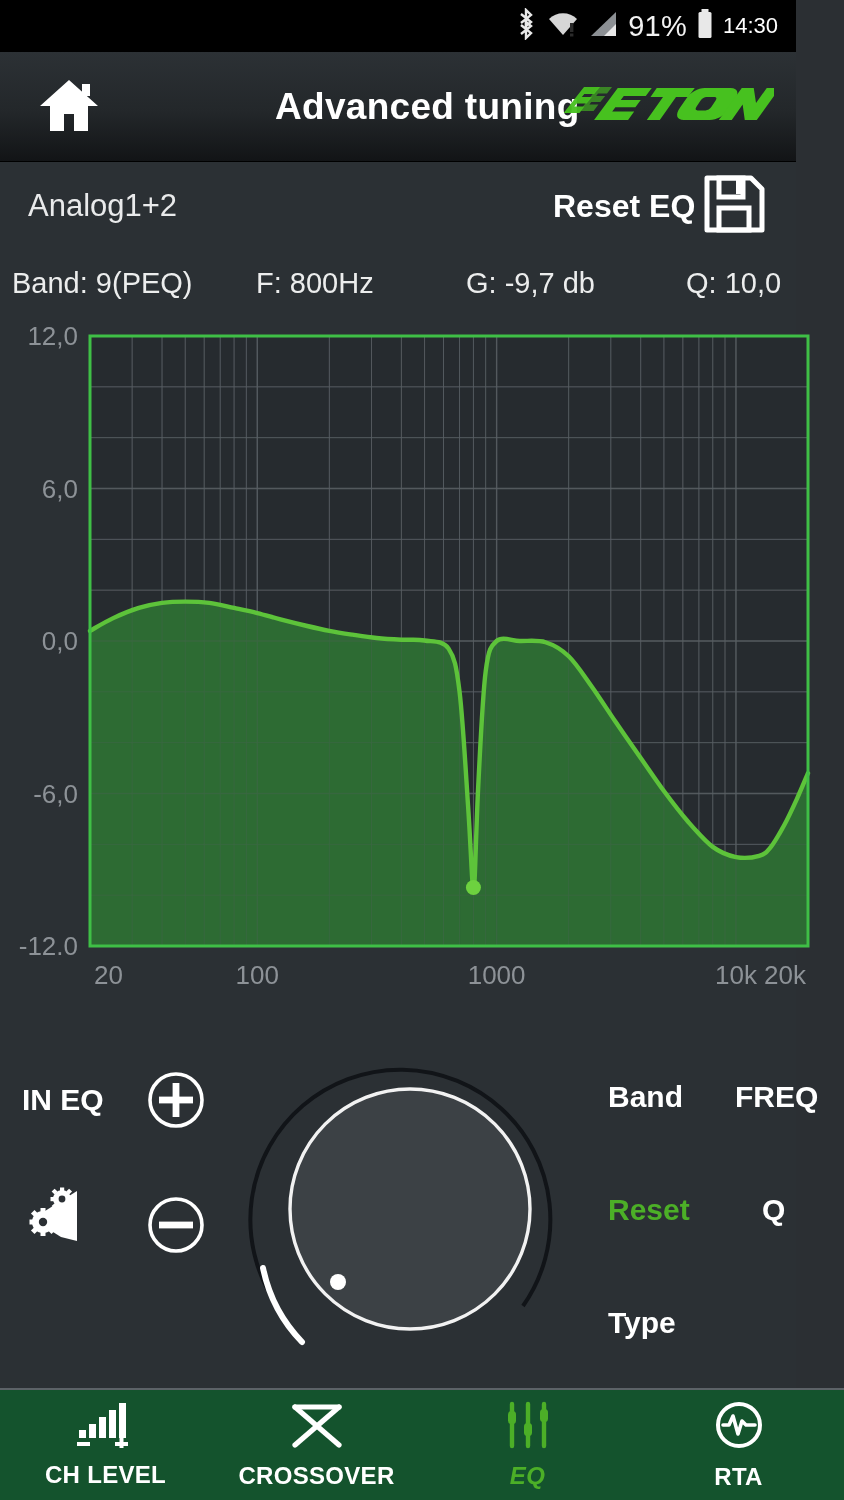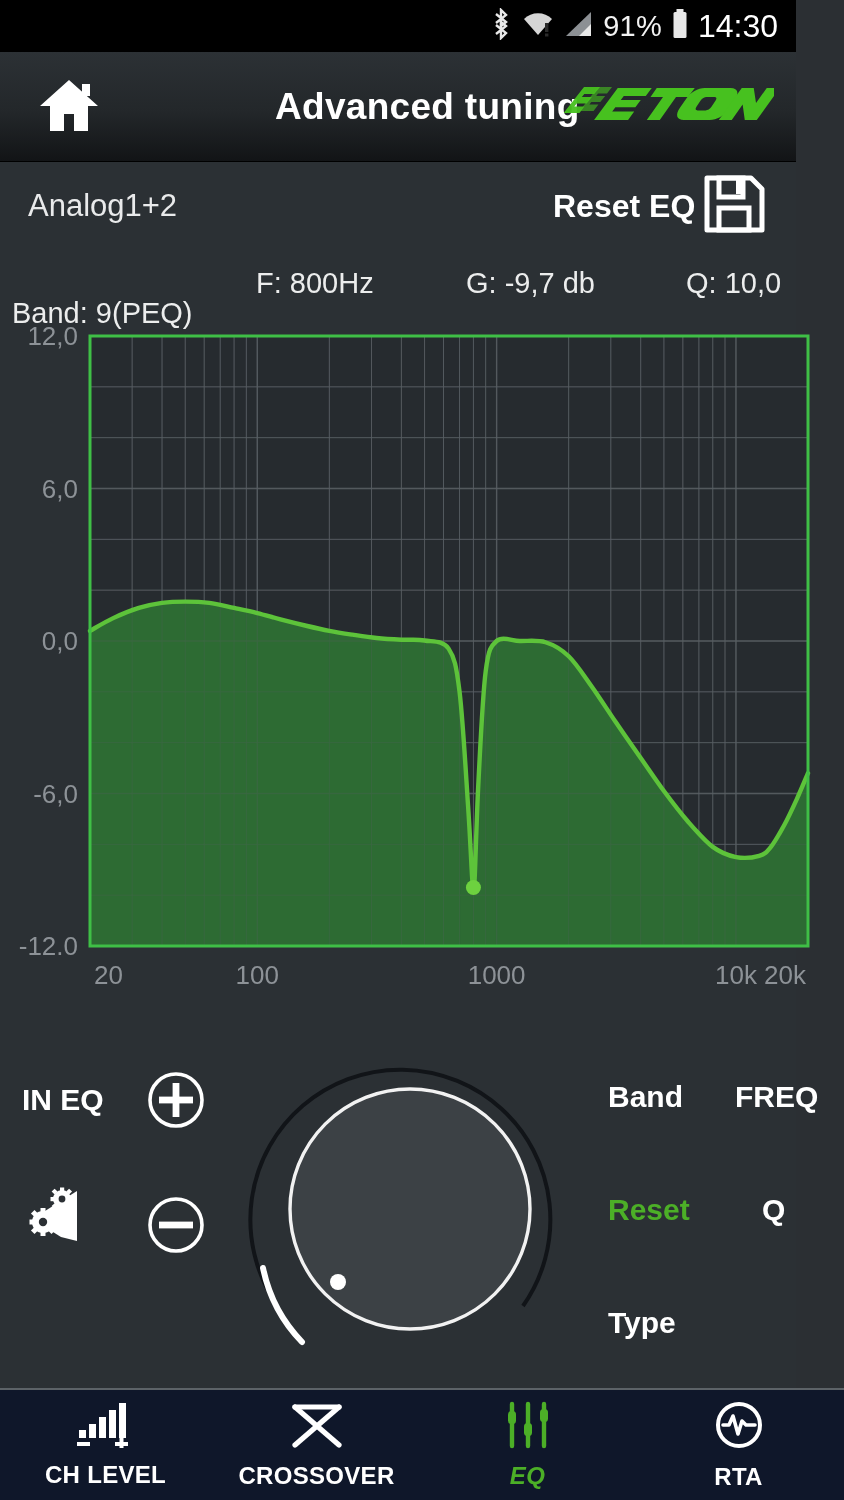--- a/index.html
+++ b/index.html
@@ -11,21 +11,21 @@
   }
   .screen { position: relative; width: 796px; height: 1500px; background: #2b3034; }
 
   
   .statusbar {
     height: 52px; background: #000; display: flex; align-items: center;
     justify-content: flex-end; padding-right: 18px; gap: 9px;
   }
   .statusbar .sb-ico { display: block; }
   .sb-text { color: #f2f2f2; font-size: 29px; font-weight: 400; letter-spacing: .2px; }
-  .sb-time { color: #fff; font-size: 32px; font-weight: 400; }
+  .sb-time { color: #fff; font-size: 22px; font-weight: 400; }
 
   
   .titlebar {
     height: 110px;
     background: linear-gradient(to bottom, #2c3135 0%, #23272a 55%, #121416 100%);
     display: flex; align-items: center; position: relative;
     border-bottom: 1px solid #000;
     padding-left: 24px;
   }
   .home-btn { position: absolute; left: 38px; top: 50%; transform: translateY(-50%); }
@@ -40,21 +40,21 @@
   .chan-row { height: 88px; position: relative; }
   .chan-name { position: absolute; left: 28px; top: 50%; transform: translateY(-50%);
     color: #e9eaeb; font-size: 31px; }
   .reset-eq { position: absolute; left: 553px; top: 50%; transform: translateY(-50%);
     color: #fff; font-size: 32px; font-weight: bold; }
   .save-btn { position: absolute; right: 30px; top: 50%; transform: translateY(-50%); }
 
   
   .param-row { height: 66px; position: relative; color: #eceded; font-size: 29px; }
   .param-row span { position: absolute; top: 50%; transform: translateY(-50%); white-space: nowrap; }
-  .p-band { left: 12px; margin-top: 30px; }
+  .p-band { left: 12px; }
   .p-freq { left: 256px; }
   .p-gain { left: 466px; }
   .p-q    { left: 660px; margin-left: 26px; }
 
   
   .graph-wrap { position: relative; height: 690px; }
   .graph-svg { position: absolute; left: 0; top: 0; }
 
   
   .controls { position: relative; height: 340px; }
@@ -70,21 +70,21 @@
   .sel.active { color: #4caf27; }
   .sel-band { left: 608px; top: 1080px; }
   .sel-freq { left: 735px; top: 1080px; }
   .sel-gain { left: 608px; top: 1193px; }
   .sel-q    { left: 762px; top: 1193px; }
   .sel-type { left: 608px; top: 1306px; }
 
   
   .navbar {
     position: absolute; left: 0; bottom: 0; width: 844px; height: 112px;
-    background: #0f172a; border-top: 2px solid #5c6267;
+    background: #14532d; border-top: 2px solid #5c6267;
     display: flex; align-items: center;
   }
   .nav-item { flex: 1; display: flex; flex-direction: column; align-items: center;
     justify-content: center; gap: 9px; height: 100%; }
   .nav-label { font-size: 24px; font-weight: bold; color: #fff; letter-spacing: .3px; }
   .nav-item.active .nav-label { color: #4caf27; font-style: italic; }
 </style>
 </head>
 <body>
 

